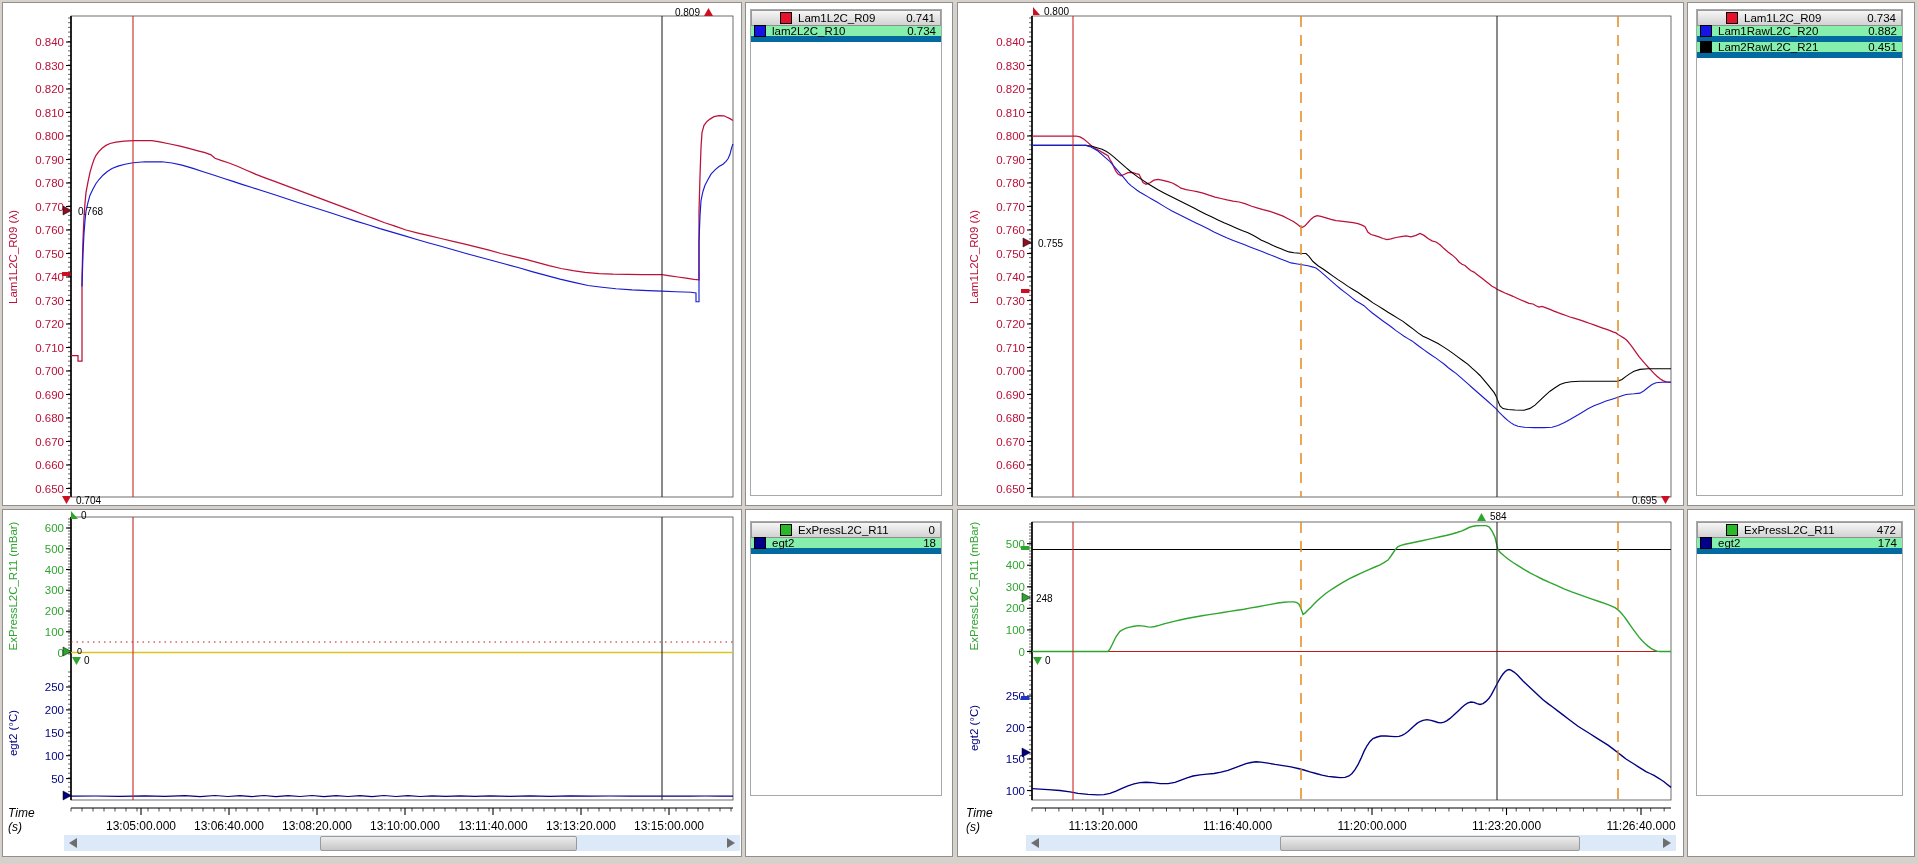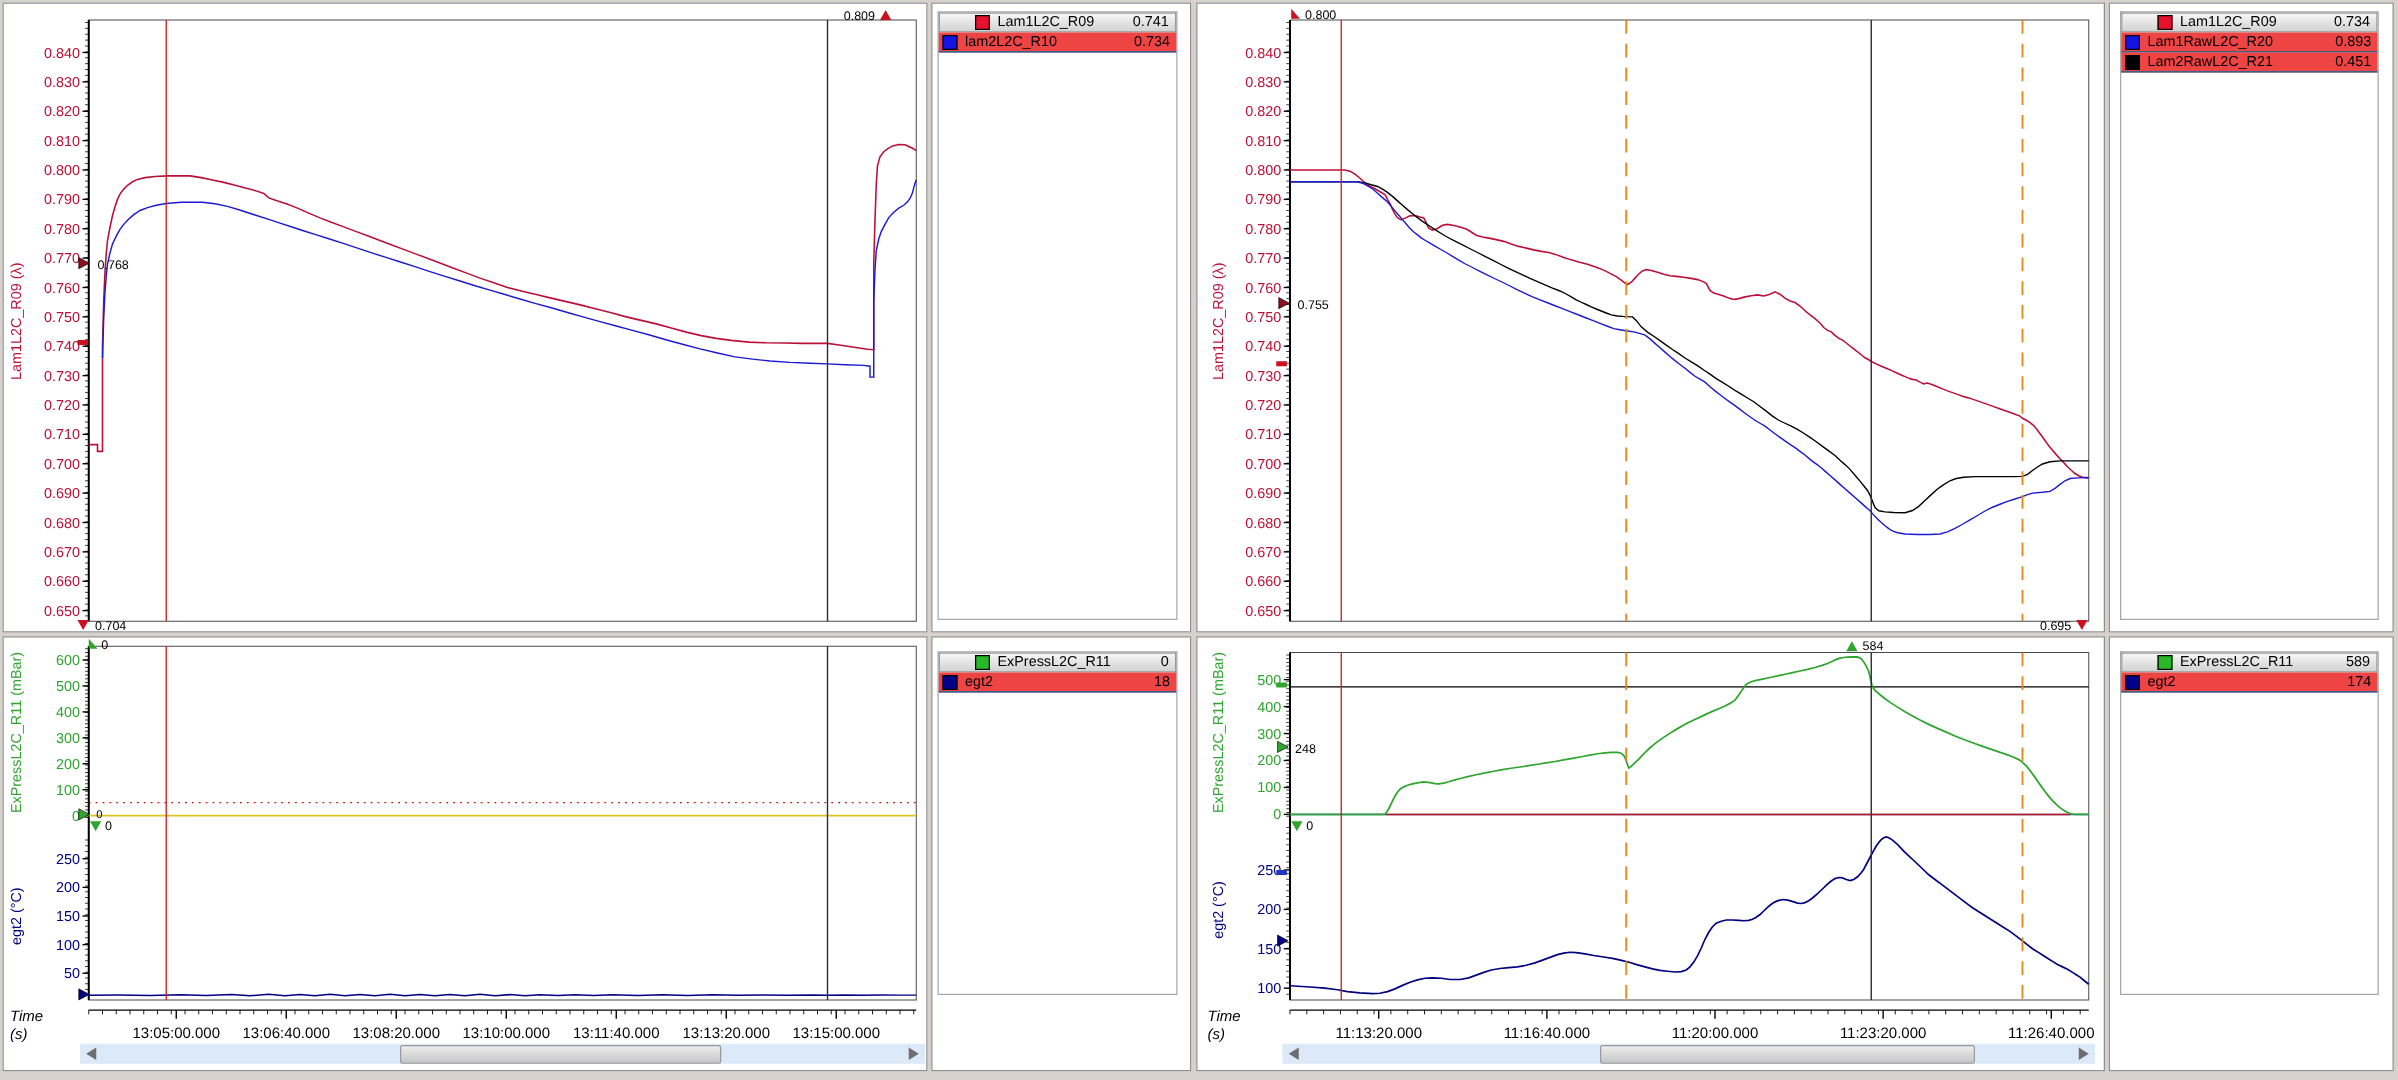--- a/index.html
+++ b/index.html
@@ -1,20 +1,20 @@
 <!DOCTYPE html>
 <html><head>
 <meta charset="utf-8">
 <style>
   html,body{margin:0;padding:0;background:#d6d2cb;font-family:"Liberation Sans",sans-serif;}
   #app{position:relative;width:1918px;height:864px;background:#d6d2cb;overflow:hidden;}
   .panel{position:absolute;background:#ffffff;border:1px solid #8f8f8f;box-sizing:border-box;}
   .legend-list{position:absolute;background:#ffffff;border:1px solid #a8a8a8;box-sizing:border-box;z-index:12;}
   .legend-row{display:flex;align-items:center;height:16px;font-size:11.5px;color:#000;
-    border-bottom:1px solid #0369a1;padding:0 3px 0 3px;box-sizing:border-box;background:#ef4444;cursor:default;}
+    border-bottom:6px solid #0369a1;padding:0 3px 0 3px;box-sizing:border-box;background:#86efac;cursor:default;}
   .legend-row.selected{background:linear-gradient(#f6f6f6,#d2d2d2);border:1px solid #9a9a9a;border-bottom:1px solid #8f8f8f;padding-left:28px;}
   .legend-row .sw{width:12px;height:12px;border:1px solid #000;margin-right:6px;flex:0 0 auto;box-sizing:border-box;}
   .legend-row .nm{flex:1 1 auto;white-space:nowrap;overflow:hidden;}
   .legend-row .val{flex:0 0 auto;text-align:center;padding-right:2px;}
   .time-cap{position:absolute;font-size:12px;color:#000;line-height:14px;z-index:12;font-style:italic;}
   .sb-track{position:absolute;height:16px;background:#dce9f8;z-index:12;}
   .sb-thumb{position:absolute;top:1px;height:13px;background:linear-gradient(#ececec,#c6c6c6);border:1px solid #9a9a9a;border-radius:2px;}
   .sb-arrow{position:absolute;top:3px;width:0;height:0;border-style:solid;}
   .sb-arrow.left{border-width:5px 8px 5px 0;border-color:transparent #6e6e6e transparent transparent;}
   .sb-arrow.right{border-width:5px 0 5px 8px;border-color:transparent transparent transparent #6e6e6e;}
@@ -49,21 +49,21 @@
     </div>
   <div class="legend-list" id="leg-tr" style="left:1696px;top:9px;width:207px;height:487px">
       <div class="legend-row selected">
         <span class="sw" style="background: rgb(232, 17, 45);"></span>
         <span class="nm">Lam1L2C_R09</span>
         <span class="val">0.734</span>
       </div>
       <div class="legend-row">
         <span class="sw" style="background: rgb(20, 20, 230);"></span>
         <span class="nm">Lam1RawL2C_R20</span>
-        <span class="val">0.893</span>
+        <span class="val">0.882</span>
       </div>
       <div class="legend-row">
         <span class="sw" style="background: rgb(0, 0, 0);"></span>
         <span class="nm">Lam2RawL2C_R21</span>
         <span class="val">0.451</span>
       </div>
     </div>
   <div class="legend-list" id="leg-bl" style="left:750px;top:521px;width:192px;height:275px">
       <div class="legend-row selected">
         <span class="sw" style="background: rgb(40, 184, 40);"></span>
@@ -73,21 +73,21 @@
       <div class="legend-row">
         <span class="sw" style="background: rgb(0, 0, 139);"></span>
         <span class="nm">egt2</span>
         <span class="val">18</span>
       </div>
     </div>
   <div class="legend-list" id="leg-br" style="left:1696px;top:521px;width:207px;height:275px">
       <div class="legend-row selected">
         <span class="sw" style="background: rgb(40, 184, 40);"></span>
         <span class="nm">ExPressL2C_R11</span>
-        <span class="val">589</span>
+        <span class="val">472</span>
       </div>
       <div class="legend-row">
         <span class="sw" style="background: rgb(0, 0, 139);"></span>
         <span class="nm">egt2</span>
         <span class="val">174</span>
       </div>
     </div>
 
   <div class="time-cap" style="left:8px;top:806px">
     <div>Time</div>

